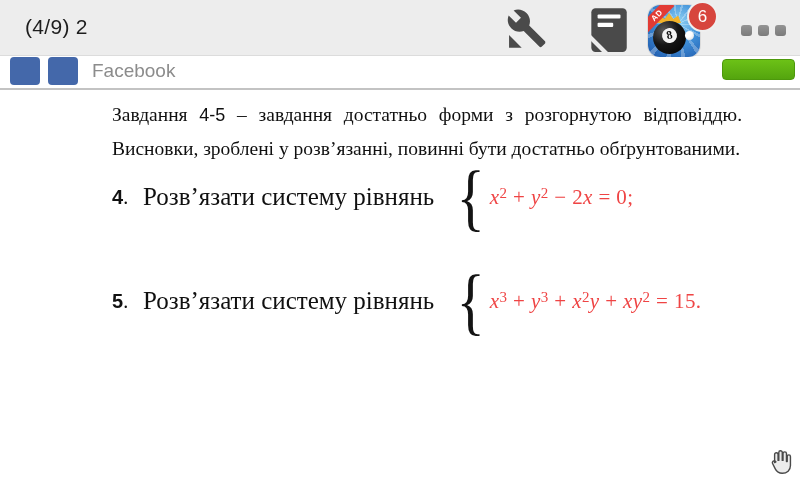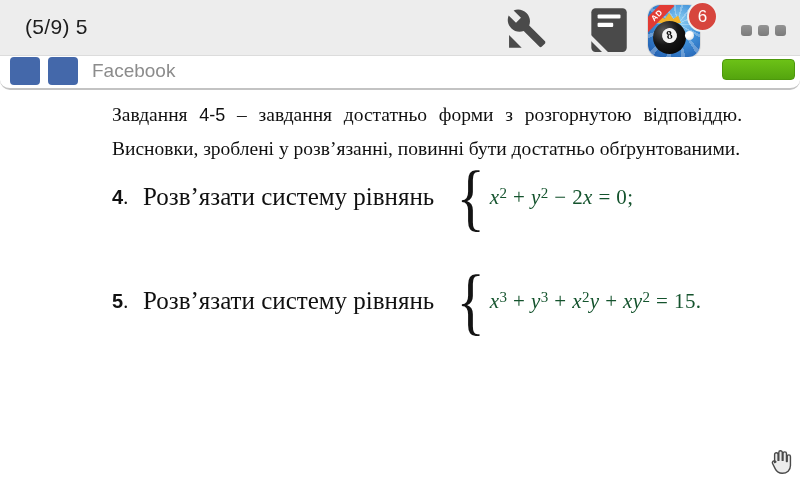--- a/index.html
+++ b/index.html
@@ -60,21 +60,21 @@
     color:#fff;font-size:17px;display:flex;align-items:center;justify-content:center;
   }
   .dots{position:absolute;left:741px;top:25px;display:flex;gap:6px;cursor:pointer;}
   .dots span{
     width:11px;height:11px;border-radius:3px;
     background:linear-gradient(#949494,#7b7b7b);
   }
   
   .adbar{
     position:absolute;top:57px;left:0;width:800px;height:31px;background:#fff;
-    border-bottom:2px solid #c3c3c3;box-sizing:content-box;cursor:pointer;border-radius:10px;
+    border-bottom:2px solid #c3c3c3;box-sizing:content-box;cursor:pointer;
   }
   .fb-sq{position:absolute;top:0;width:30px;height:28px;border-radius:4px;background:#4468aa;}
   .fb-sq.s1{left:10px;}
   .fb-sq.s2{left:48px;}
   .fb-label{position:absolute;left:92px;top:3px;font-size:19px;color:#8c8c8c;}
   .install-btn{
     position:absolute;left:722px;top:2px;width:73px;height:21px;border-radius:4px;
     background:linear-gradient(#6cc117,#54a50e);border:1px solid #4d990c;
     box-sizing:border-box;cursor:pointer;
   }
@@ -90,33 +90,33 @@
   .pnum b{font-family:"Liberation Sans",sans-serif;font-weight:bold;color:#111;}
   .plabel{font-size:25px;margin-right:19px;white-space:nowrap;}
   .system{display:flex;align-items:center;}
   .brace{
     font-family:"Liberation Serif",serif;font-size:74px;font-weight:300;line-height:66px;
     transform:scaleX(.8);margin-right:1px;color:#141414;
   }
   .eqs{display:flex;flex-direction:column;}
   .eq{
     font-family:"Liberation Serif",serif;font-size:21px;line-height:33px;
-    color:#14532d;letter-spacing:.4px;white-space:nowrap;text-align:center;
+    color:#ef4444;letter-spacing:.4px;white-space:nowrap;text-align:center;
   }
   .eq .mvar{font-style:italic;}
   .eq sup{font-size:15px;line-height:0;vertical-align:6px;}
   
   .hand{position:absolute;right:6px;bottom:4px;width:28px;height:28px;}
   .hand svg{width:100%;height:100%;display:block;}
 </style>
 </head>
 <body>
 
 <div class="topbar">
-  <div class="tb-title">(5/9) 5</div>
+  <div class="tb-title">(4/9) 2</div>
 
   <div class="tb-icon ic-tools">
     <svg viewBox="0 0 24 24">
       <path fill="#4a4a4a" d="M21.7 18.6l-8.5-8.5c.9-2.3.4-4.9-1.5-6.8C9.8 1.4 7 .9 4.7 1.9l4 4L6 8.6l-4-4c-1 2.3-.5 5.1 1.4 7 1.9 1.9 4.5 2.4 6.8 1.5l8.5 8.5c.4.4 1 .4 1.4 0l1.6-1.6c.4-.4.4-1 0-1.4z"></path>
       <path fill="#4a4a4a" d="M2.2 22.2h6.9l-6.9-6.9z"></path>
     </svg>
   </div>
 
   <div class="tb-icon ic-notes">
     <svg viewBox="0 0 48 48">

